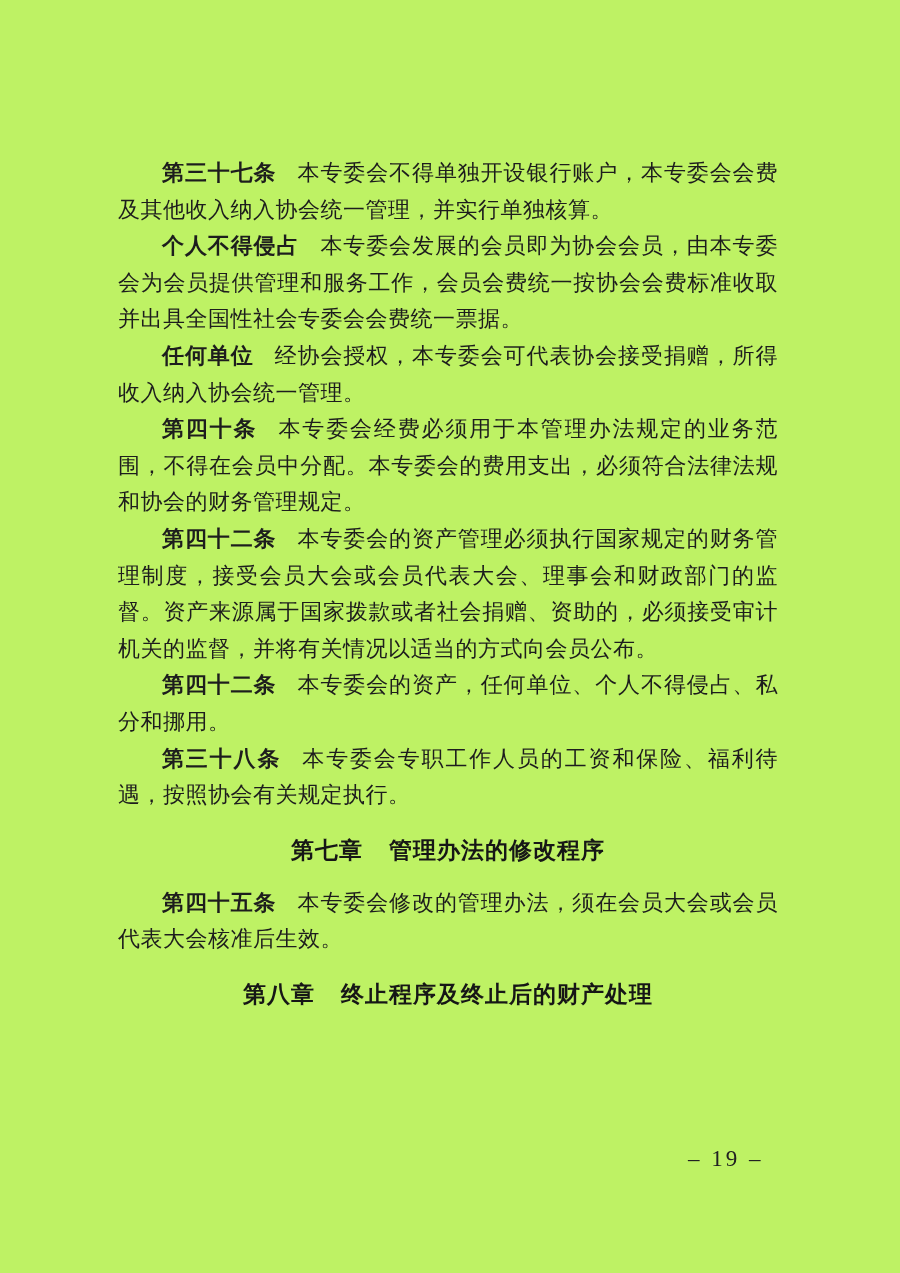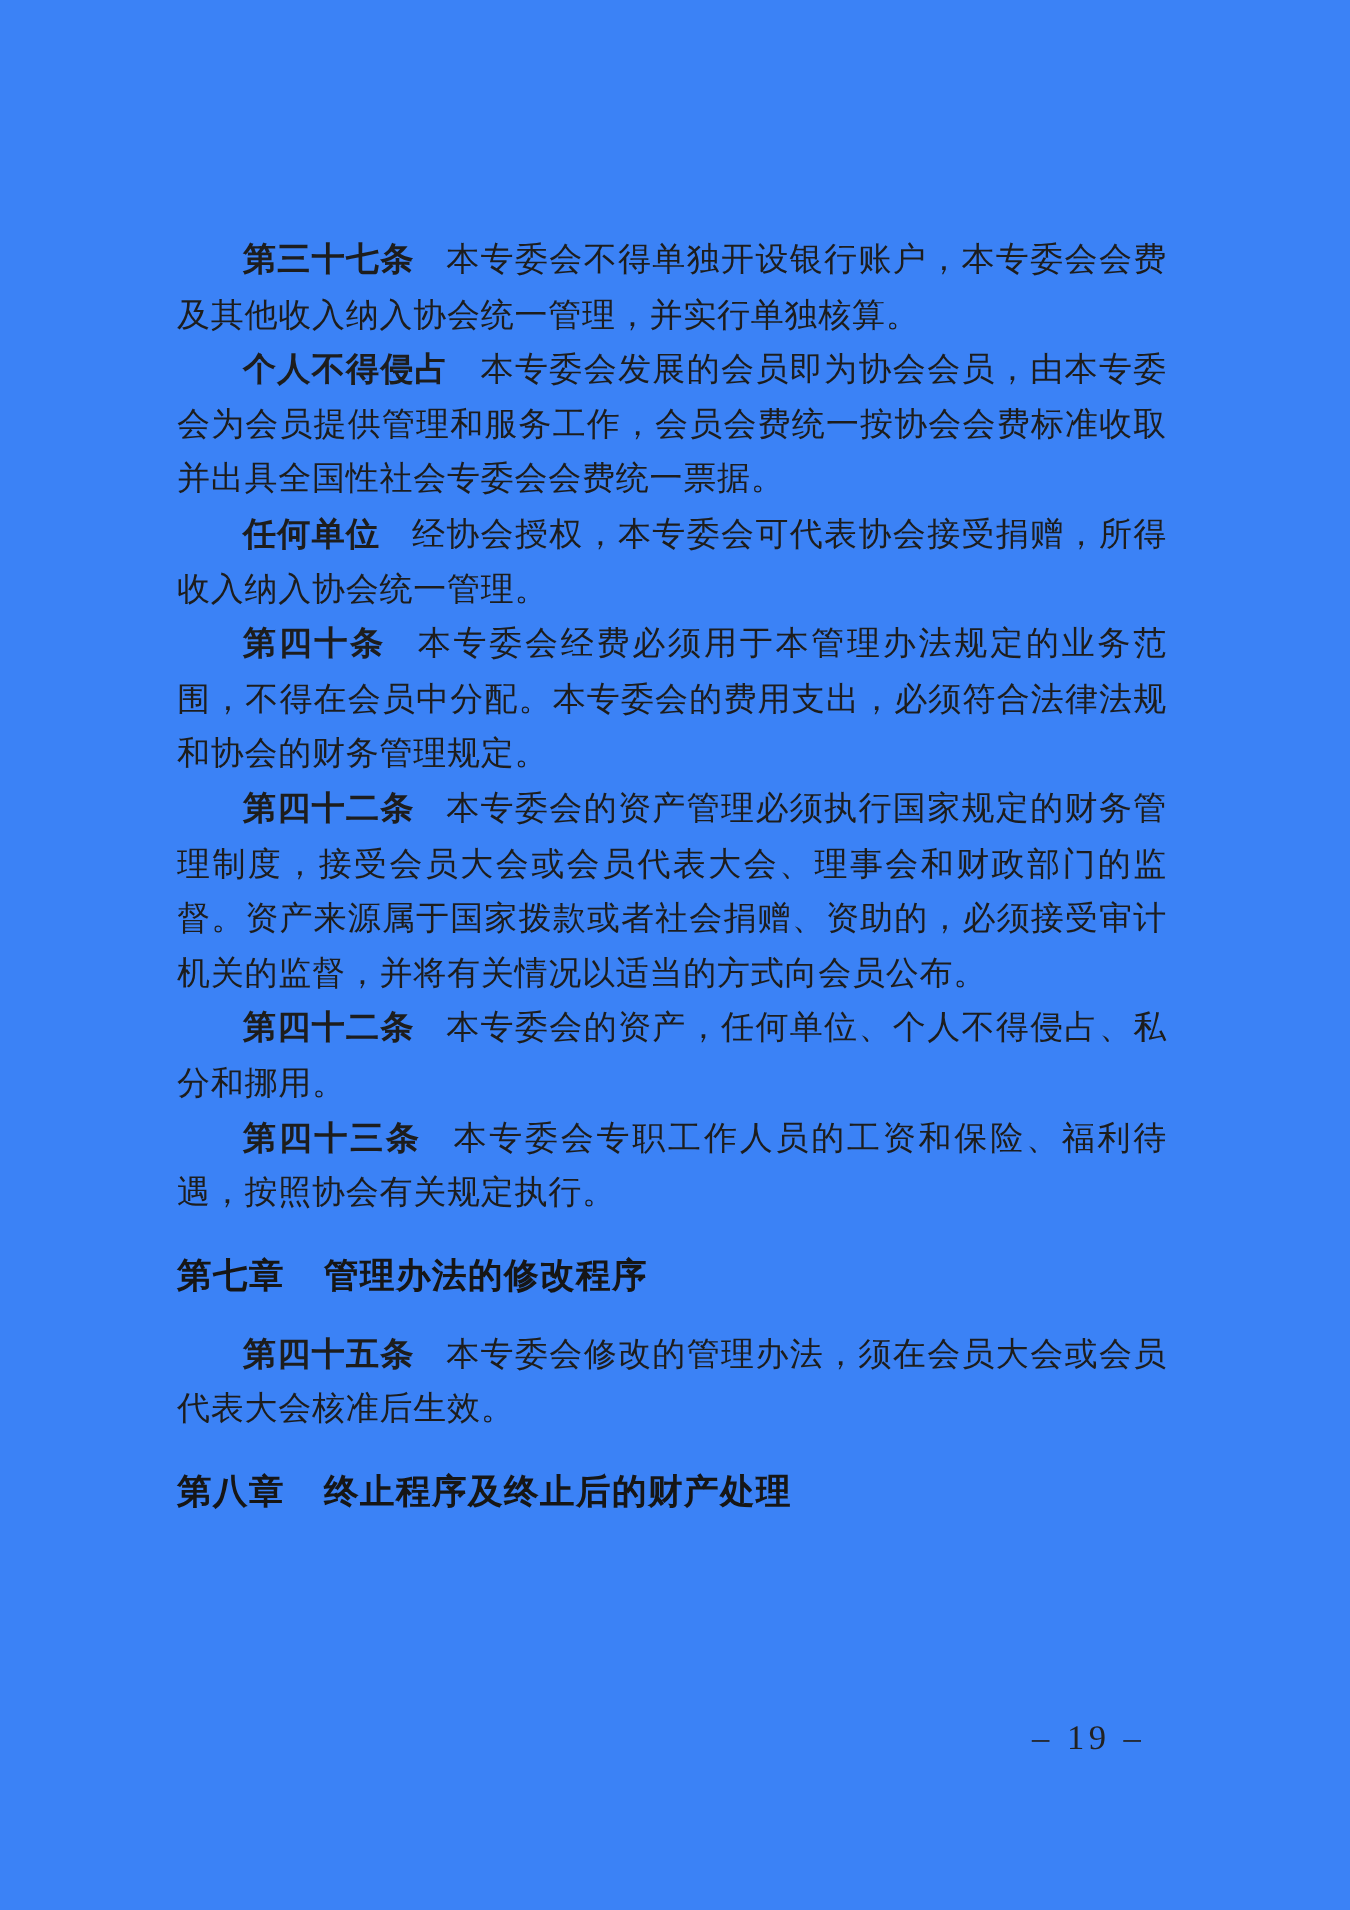--- a/index.html
+++ b/index.html
@@ -12,21 +12,21 @@
     background: #fdfdfc;
     position: relative;
     overflow: hidden;
     font-family: "Liberation Serif", "DejaVu Serif", serif;
     color: #1d1d1d;
   }
   .page {
     position: absolute;
     left: 0; top: 0;
     width: 900px; height: 1273px;
-    background: #3b82f6;
+    background: #bef264;
   }
   .content {
     position: absolute;
     left: 118px;
     top: 155px;
     width: 660px;
   }
   .para {
     margin: 0;
     font-size: 22px;
@@ -40,21 +40,21 @@
   .artnum {
     font-weight: bold;
     padding-right: 21px;
   }
   .chapter {
     margin: 20px 0 18px 0;
     font-family: "Liberation Sans", "DejaVu Sans", sans-serif;
     font-weight: bold;
     font-size: 23px;
     line-height: 33px;
-    text-align: left;
+    text-align: center;
     letter-spacing: 1px;
     color: #161616;
   }
   .chnum {
     margin-right: 26px;
   }
   .pageno {
     position: absolute;
     top: 1146px;
     left: 688px;
@@ -75,21 +75,21 @@
     <p class="para"><span class="artnum">个人不得侵占</span><span>本专委会发展的会员即为协会会员，由本专委会为会员提供管理和服务工作，会员会费统一按协会会费标准收取并出具全国性社会专委会会费统一票据。</span></p>
 
     <p class="para"><span class="artnum">任何单位</span><span>经协会授权，本专委会可代表协会接受捐赠，所得收入纳入协会统一管理。</span></p>
 
     <p class="para"><span class="artnum">第四十条</span><span>本专委会经费必须用于本管理办法规定的业务范围，不得在会员中分配。本专委会的费用支出，必须符合法律法规和协会的财务管理规定。</span></p>
 
     <p class="para"><span class="artnum">第四十二条</span><span>本专委会的资产管理必须执行国家规定的财务管理制度，接受会员大会或会员代表大会、理事会和财政部门的监督。资产来源属于国家拨款或者社会捐赠、资助的，必须接受审计机关的监督，并将有关情况以适当的方式向会员公布。</span></p>
 
     <p class="para"><span class="artnum">第四十二条</span><span>本专委会的资产，任何单位、个人不得侵占、私分和挪用。</span></p>
 
-    <p class="para"><span class="artnum">第四十三条</span><span>本专委会专职工作人员的工资和保险、福利待遇，按照协会有关规定执行。</span></p>
+    <p class="para"><span class="artnum">第三十八条</span><span>本专委会专职工作人员的工资和保险、福利待遇，按照协会有关规定执行。</span></p>
 
     <h2 class="chapter"><span class="chnum">第七章</span><span>管理办法的修改程序</span></h2>
 
 
     <p class="para"><span class="artnum">第四十五条</span><span>本专委会修改的管理办法，须在会员大会或会员代表大会核准后生效。</span></p>
 
     <h2 class="chapter"><span class="chnum">第八章</span><span>终止程序及终止后的财产处理</span></h2>
 
   </div>
 

